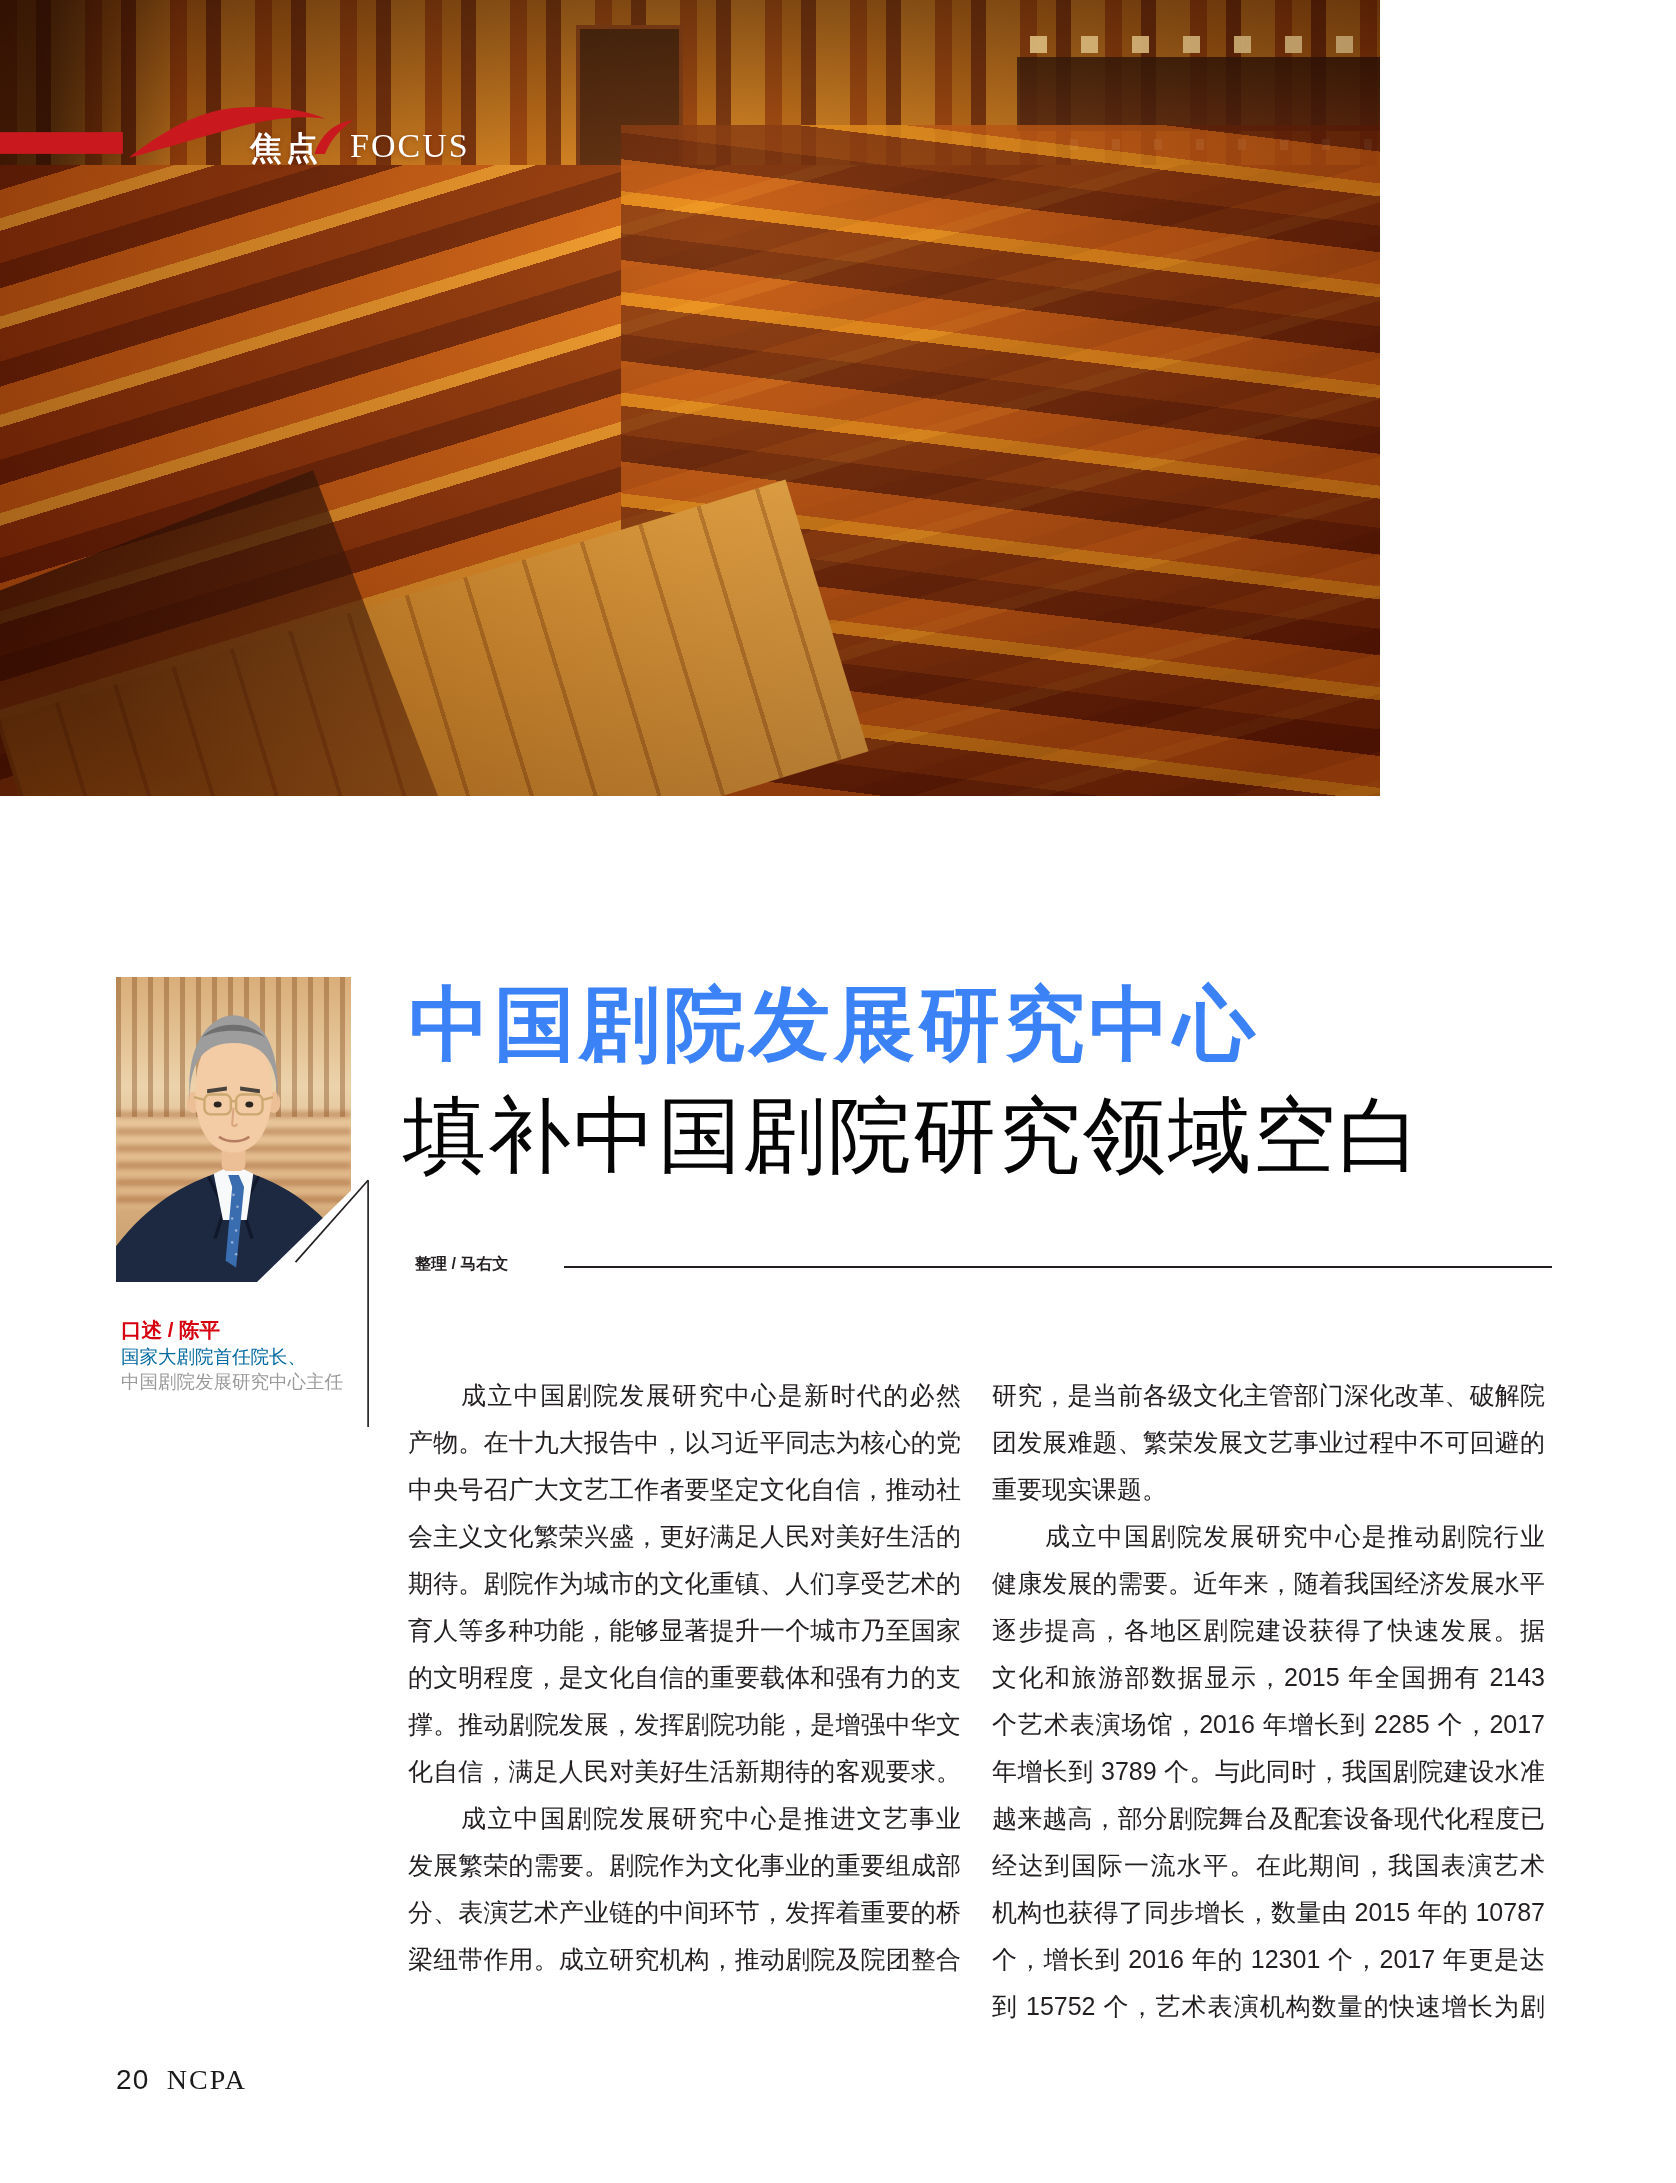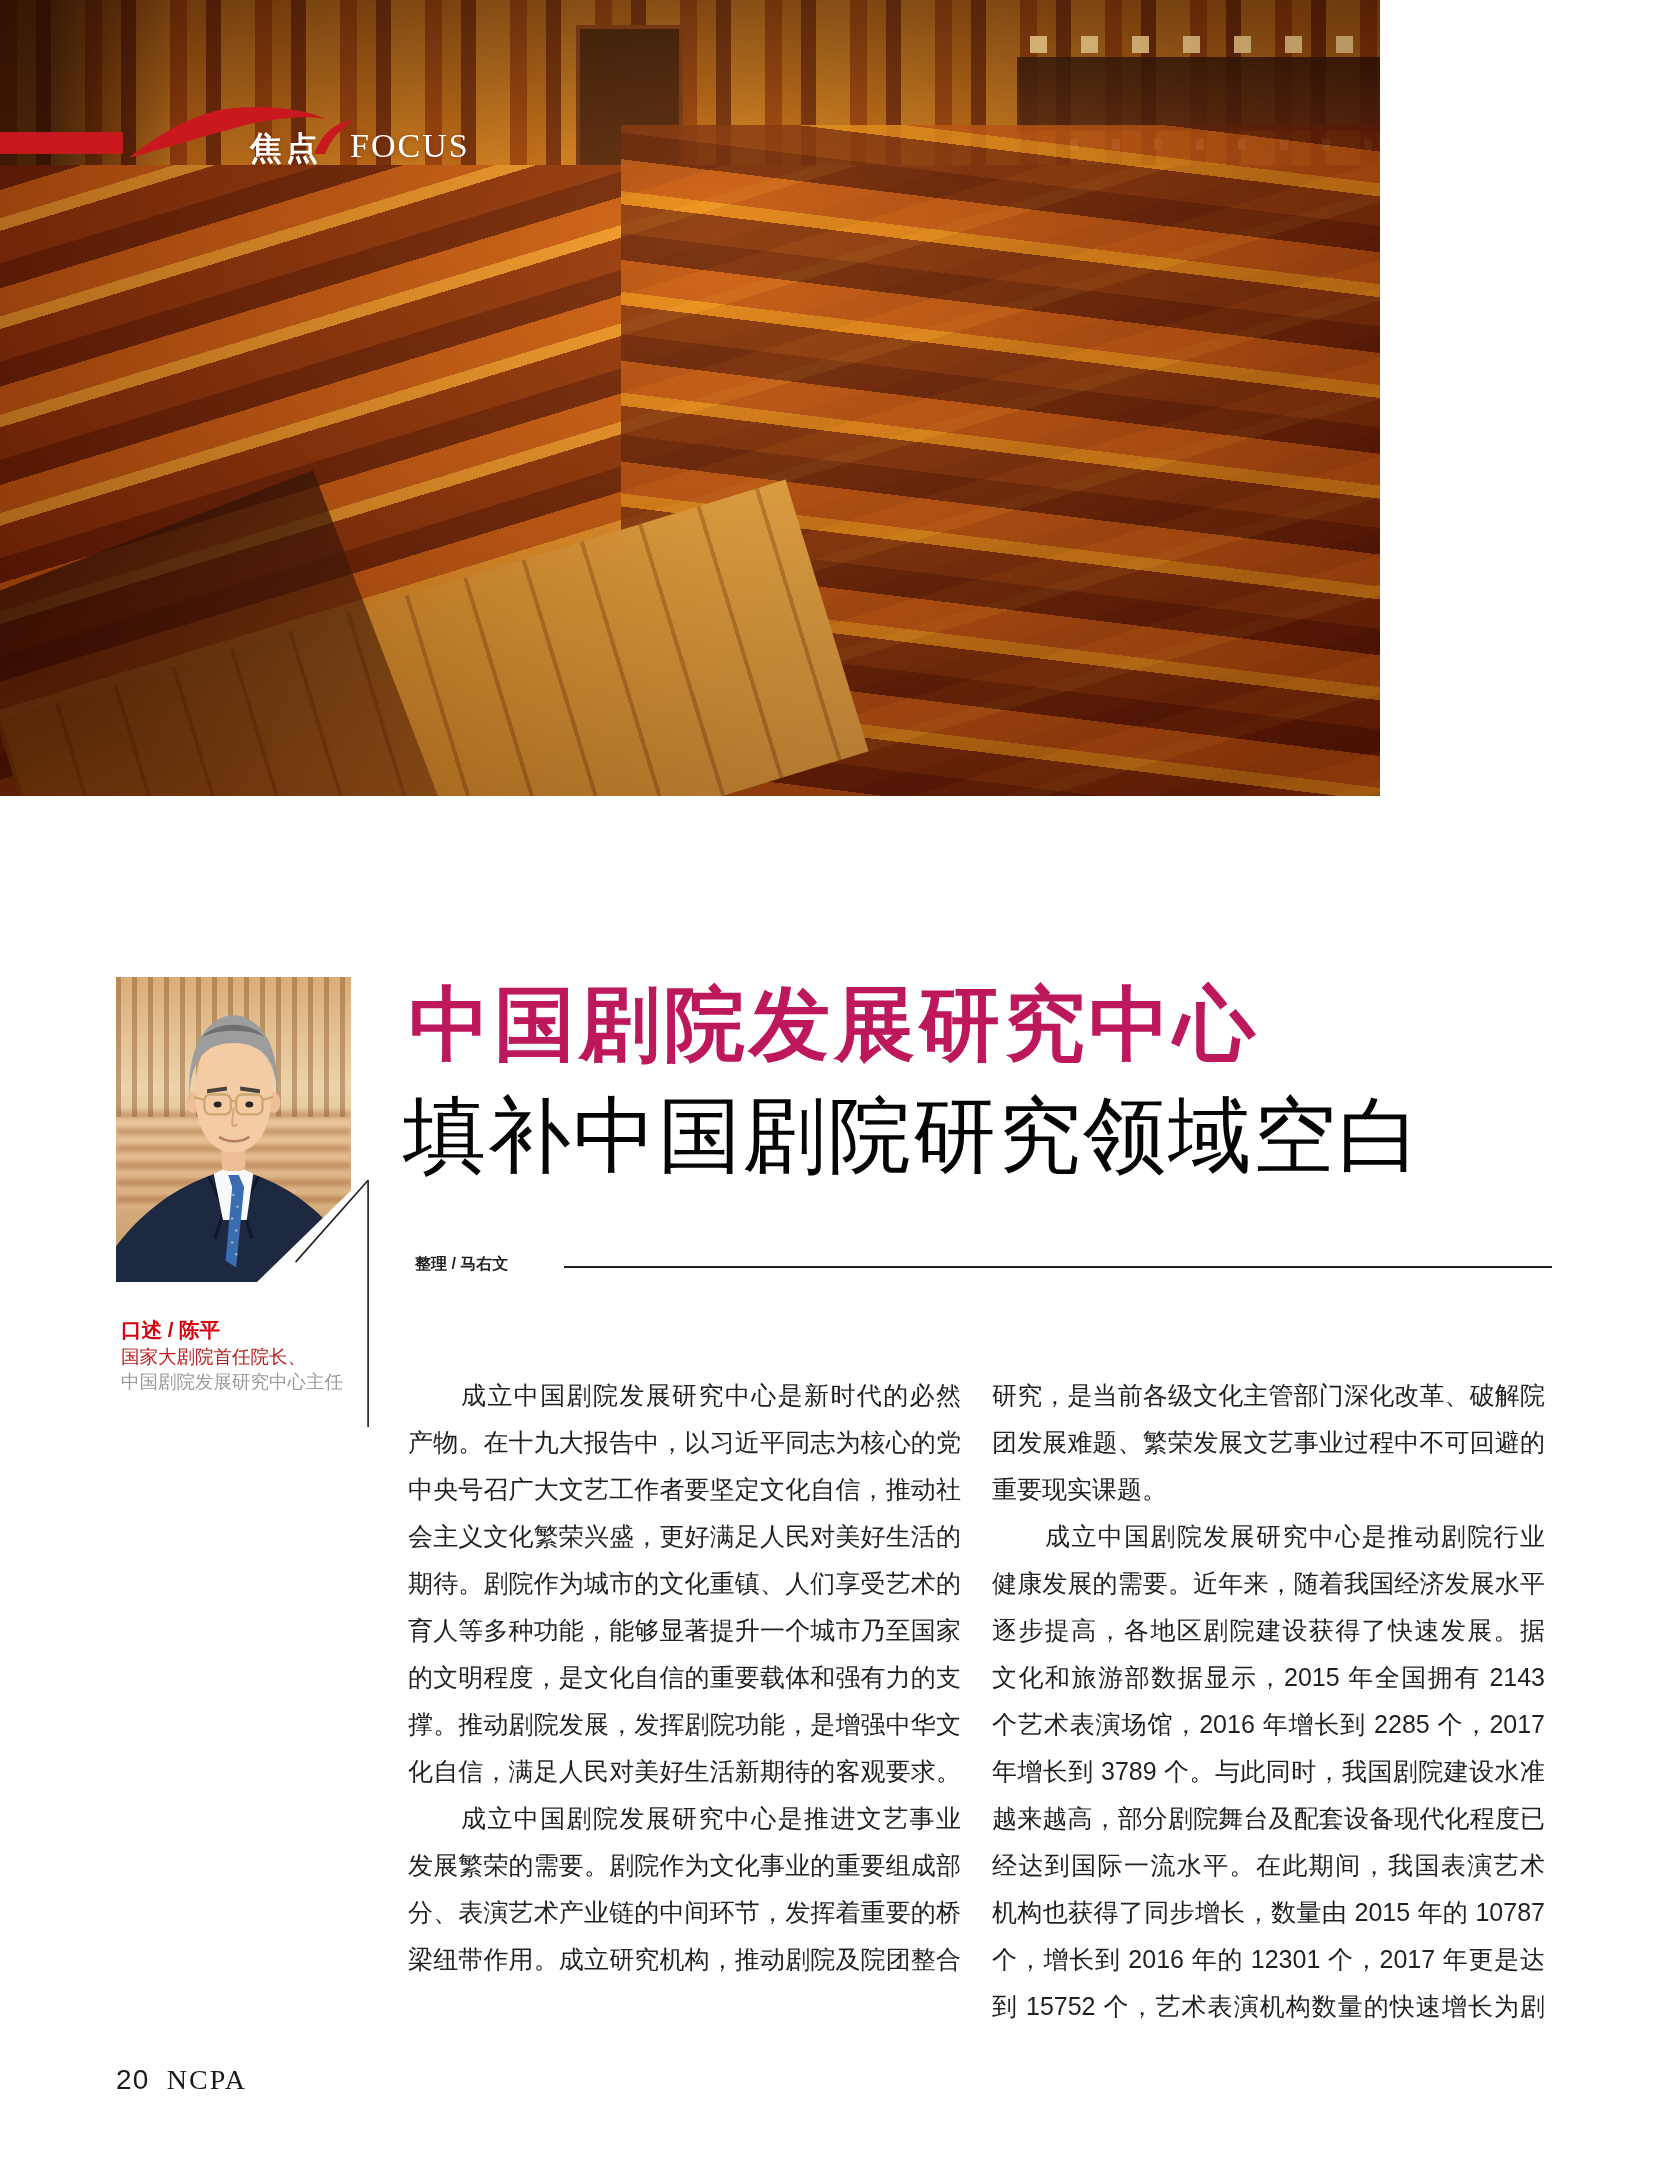--- a/index.html
+++ b/index.html
@@ -46,28 +46,28 @@
   .portrait .slats{position:absolute;left:0;top:0;width:100%;height:46%;
         background:repeating-linear-gradient(90deg,rgba(125,70,25,.38) 0 4.6px,rgba(125,70,25,0) 4.6px 16px);}
   .portrait .rows{position:absolute;left:0;top:44%;width:100%;height:32%;filter:blur(2px);
         background:repeating-linear-gradient(180deg,rgba(150,80,30,.35) 0 6.6px,rgba(240,200,150,.25) 6.6px 17px);}
   .portrait svg{position:absolute;left:0;top:0;}
   .portrait .cut{position:absolute;inset:0;background:#fff;clip-path:polygon(60% 100%,100% 70%,100% 100%);}
   .corner-lines{position:absolute;left:290px;top:1175px;width:83px;height:254px;}
 
   
   .title{position:absolute;left:409px;top:981px;margin:0;font-size:81px;font-weight:900;
-         letter-spacing:4px;color:#be185d;line-height:86px;}
+         letter-spacing:4px;color:#3b82f6;line-height:86px;}
   .subtitle{position:absolute;left:399px;top:1083px;margin:4px;font-size:83px;font-weight:400;
          font-family:"Liberation Serif",serif;letter-spacing:2px;color:#050505;line-height:99px;}
   .byline{position:absolute;left:415px;top:1254px;font-size:16px;font-weight:700;color:#231f20;}
   .byline-rule{position:absolute;left:564px;top:1266px;width:988px;height:2px;background:#231f20;}
 
   .narrator{position:absolute;left:121px;top:1316px;font-size:20.5px;font-weight:700;color:var(--accent-red,#d7000f);}
-  .ntitle1{position:absolute;left:121px;top:1344px;font-size:18.5px;color:#b91c1c;}
+  .ntitle1{position:absolute;left:121px;top:1344px;font-size:18.5px;color:#0369a1;}
   .ntitle2{position:absolute;left:121px;top:1369px;font-size:18.5px;color:#9a9a9a;}
 
   
   .col{position:absolute;top:1372px;width:553px;}
   .col-left{left:408px;}
   .col-right{left:992px;}
   .bodyline{height:47px;line-height:47px;font-size:25px;color:#231f20;white-space:nowrap;
             text-align:justify;text-align-last:justify;}
   .bodyline.shortline{text-align-last:left;}
   .bodyline.indent{text-indent:53px;}

